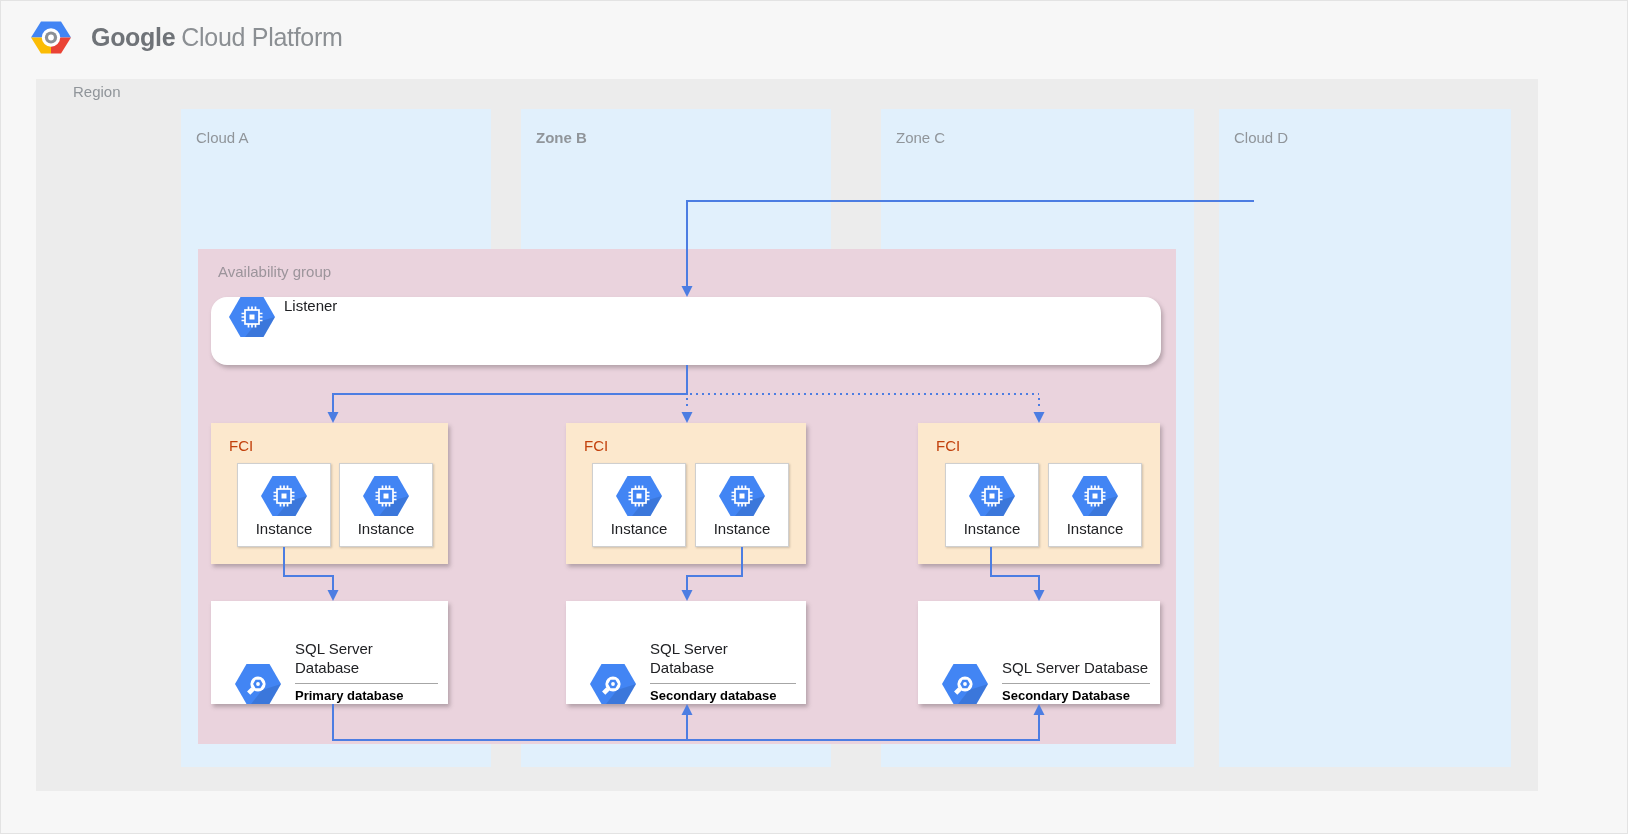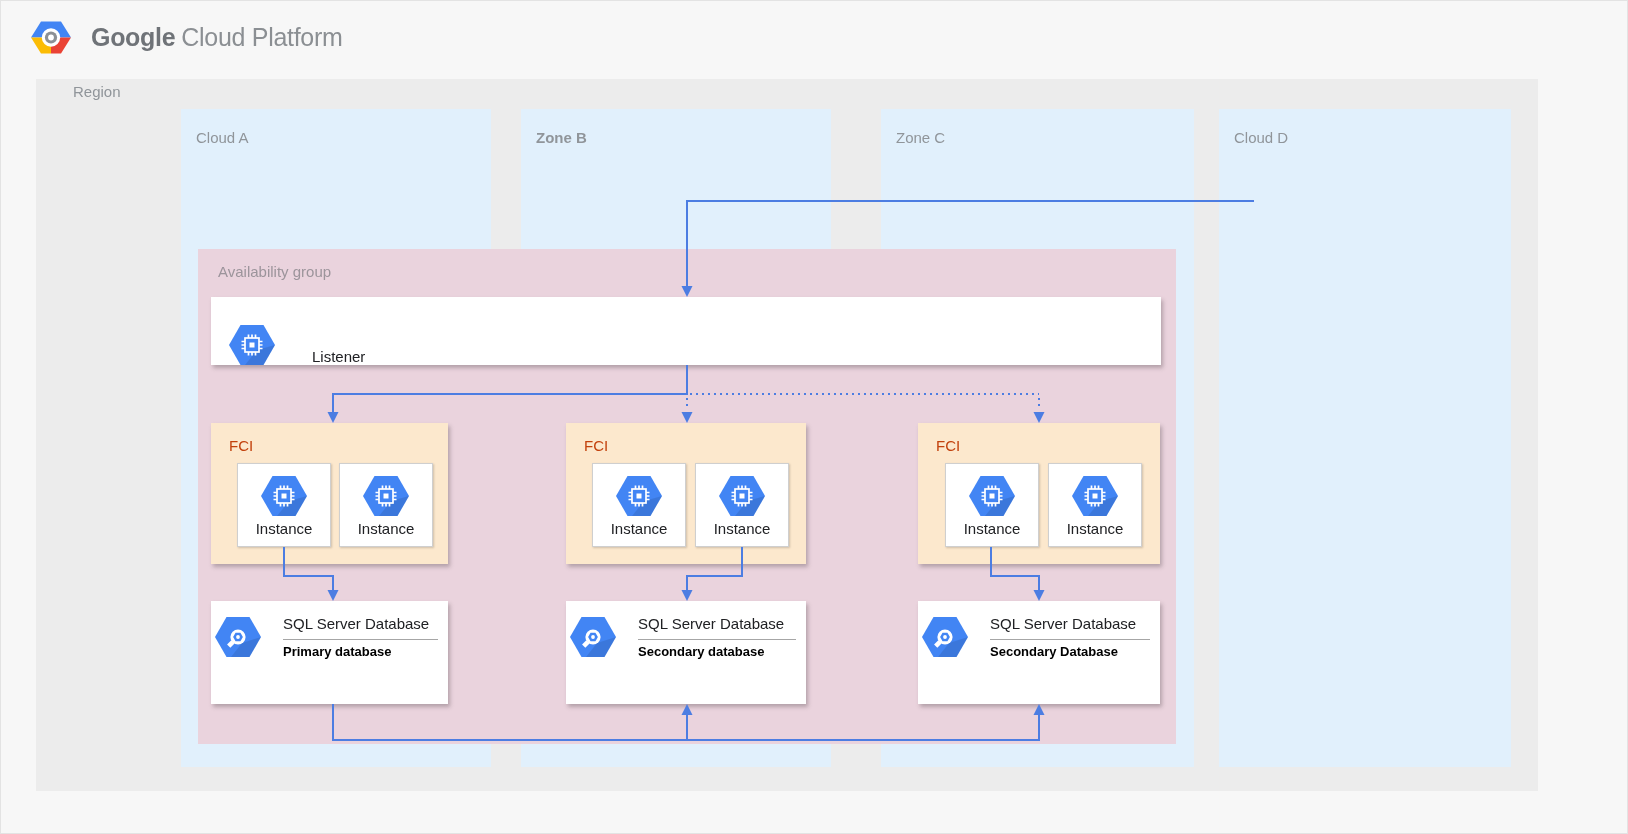--- a/index.html
+++ b/index.html
@@ -29,31 +29,31 @@
   .region{background:var(--region-fill);}
   .zone{background:var(--zone-fill);}
   .group{background:var(--group-fill);}
   .fci{background:var(--fci-fill);box-shadow:2px 3px 4px rgba(80,70,75,.35);}
   .frame-label{position:absolute;font-size:15px;color:#90959a;}
   .group-label{color:#9c949b;}
   .fci-label{color:#c2410c;}
 
   
   .card{background:#fff;box-shadow:2px 3px 4px rgba(80,70,75,.35);}
-  .listener{display:flex;align-items:flex-end;padding-left:18px;gap:37px;}
+  .listener{display:flex;align-items:flex-start;padding-left:18px;gap:9px;border-radius:16px;}
   .box-title{font-size:15px;color:#202124;}
   .app-box{background:#fff;border:1px solid #cdced1;display:flex;align-items:center;padding-left:17px;gap:15px;}
   .app-title{font-size:15px;color:#202124;line-height:19px;}
   .app-sub{font-size:14px;color:#7d8084;line-height:18px;}
 
   .instance{position:absolute;background:#fff;border:1px solid #cfcfcf;box-shadow:1px 1px 2px rgba(0,0,0,.18);
             display:flex;flex-direction:column;align-items:center;justify-content:center;gap:4px;padding-top:2px;}
   .instance-label{font-size:15px;color:#202124;}
 
-  .db{display:flex;align-items:flex-start;padding:13px 10px 0 4px;gap:22px;}
+  .db{display:flex;align-items:flex-end;padding:13px 10px 0 24px;gap:14px;}
   .db-icon{margin-top:3px;flex:0 0 auto;}
   .db-text{flex:1 1 auto;min-width:0;}
   .db-title{font-size:15px;line-height:19px;color:#202124;}
   .db-divider{border:none;border-top:1px solid #a6a6a6;margin:6px 0 4px 0;}
   .db-role{font-size:13px;line-height:16px;color:#000000;font-weight:bold;}
 
   
   .overlay{position:absolute;left:0;top:0;pointer-events:none;z-index:6;}
   .ln{stroke:var(--connector-blue);stroke-width:2;fill:none;}
   .ln-dot{stroke-dasharray:2 4;}

